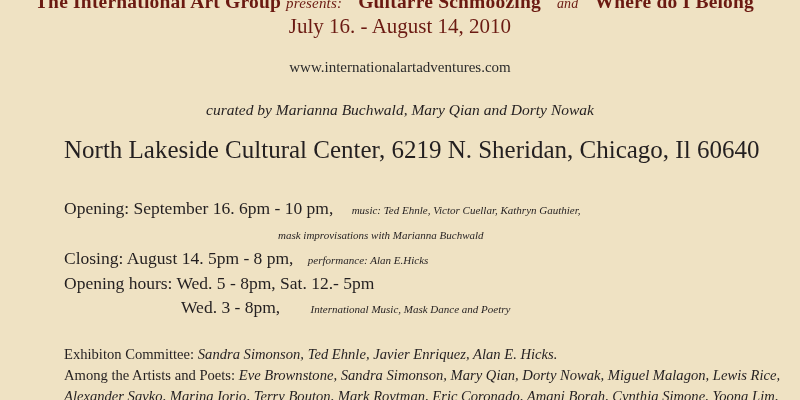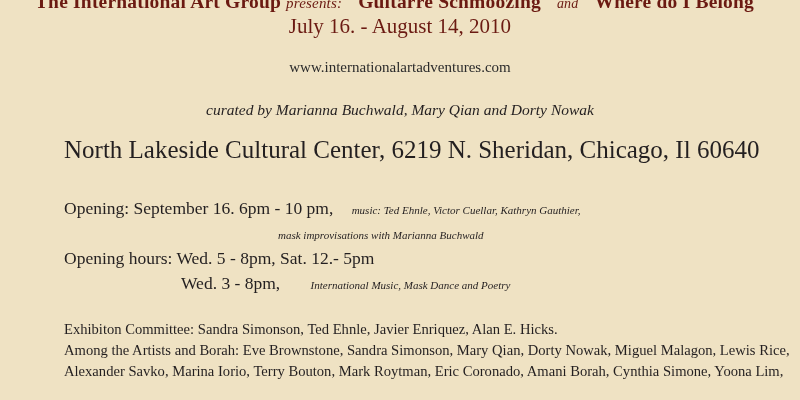--- a/index.html
+++ b/index.html
@@ -107,20 +107,21 @@
     position: relative;
     top: 96px;
     padding-left: 30px;
     font-size: 14.6px;
     line-height: 1.42;
   }
   .listing .lbl {
     font-style: normal;
   }
   .listing .names {
+    font-style: italic;
   }
   .listing p {
     margin: 0;
     white-space: nowrap;
   }
 </style>
 </head>
 <body>
 
 <div class="page">
@@ -143,34 +144,38 @@
 
   <div class="schedule">
     <div class="row">
       <span>Opening: September 16. 6pm - 10 pm,</span>
       <span class="em" style="padding-left:14px;">music: Ted Ehnle, Victor Cuellar, Kathryn Gauthier,</span>
     </div>
     <div class="row indent-1">
       <span class="em">mask improvisations with Marianna Buchwald</span>
     </div>
     <div class="row">
+      <span>Closing: August 14. 5pm - 8 pm,</span>
+      <span class="em" style="padding-left:10px;">performance: Alan E.Hicks</span>
+    </div>
+    <div class="row">
       <span>Opening hours: Wed. 5 - 8pm,   Sat. 12.- 5pm</span>
     </div>
     <div class="row indent-2">
       <span>Wed. 3 - 8pm,</span>
       <span class="em" style="padding-left:26px;font-family:Liberation Serif, serif;">International Music, Mask Dance and Poetry</span>
     </div>
   </div>
 
   <div class="listing">
     <p>
       <span class="lbl">Exhibiton Committee:</span>
       <span class="names">Sandra Simonson, Ted Ehnle, Javier Enriquez, Alan E. Hicks.</span>
     </p>
     <p>
-      <span class="lbl">Among the Artists and Borah:</span>
+      <span class="lbl">Among the Artists and Poets:</span>
       <span class="names">Eve Brownstone, Sandra Simonson, Mary Qian, Dorty Nowak, Miguel Malagon, Lewis Rice,</span>
     </p>
     <p class="names">Alexander Savko, Marina Iorio, Terry Bouton, Mark Roytman, Eric Coronado, Amani Borah, Cynthia Simone, Yoona Lim,</p>
 
   </div>
 
 </div>
 
 </body></html>

